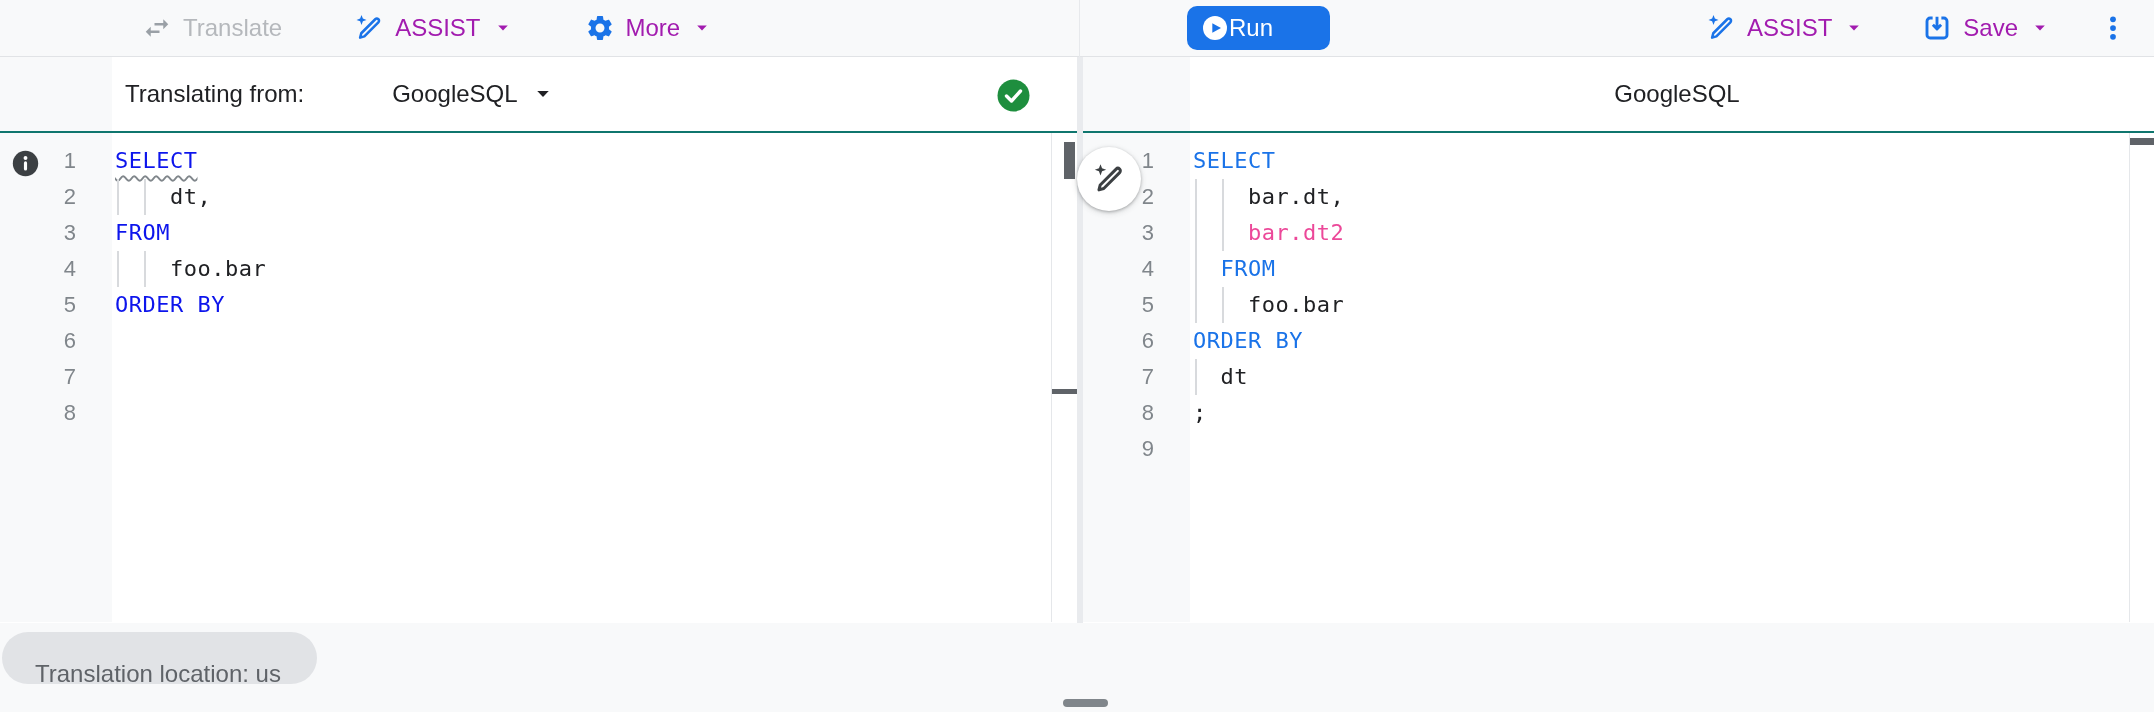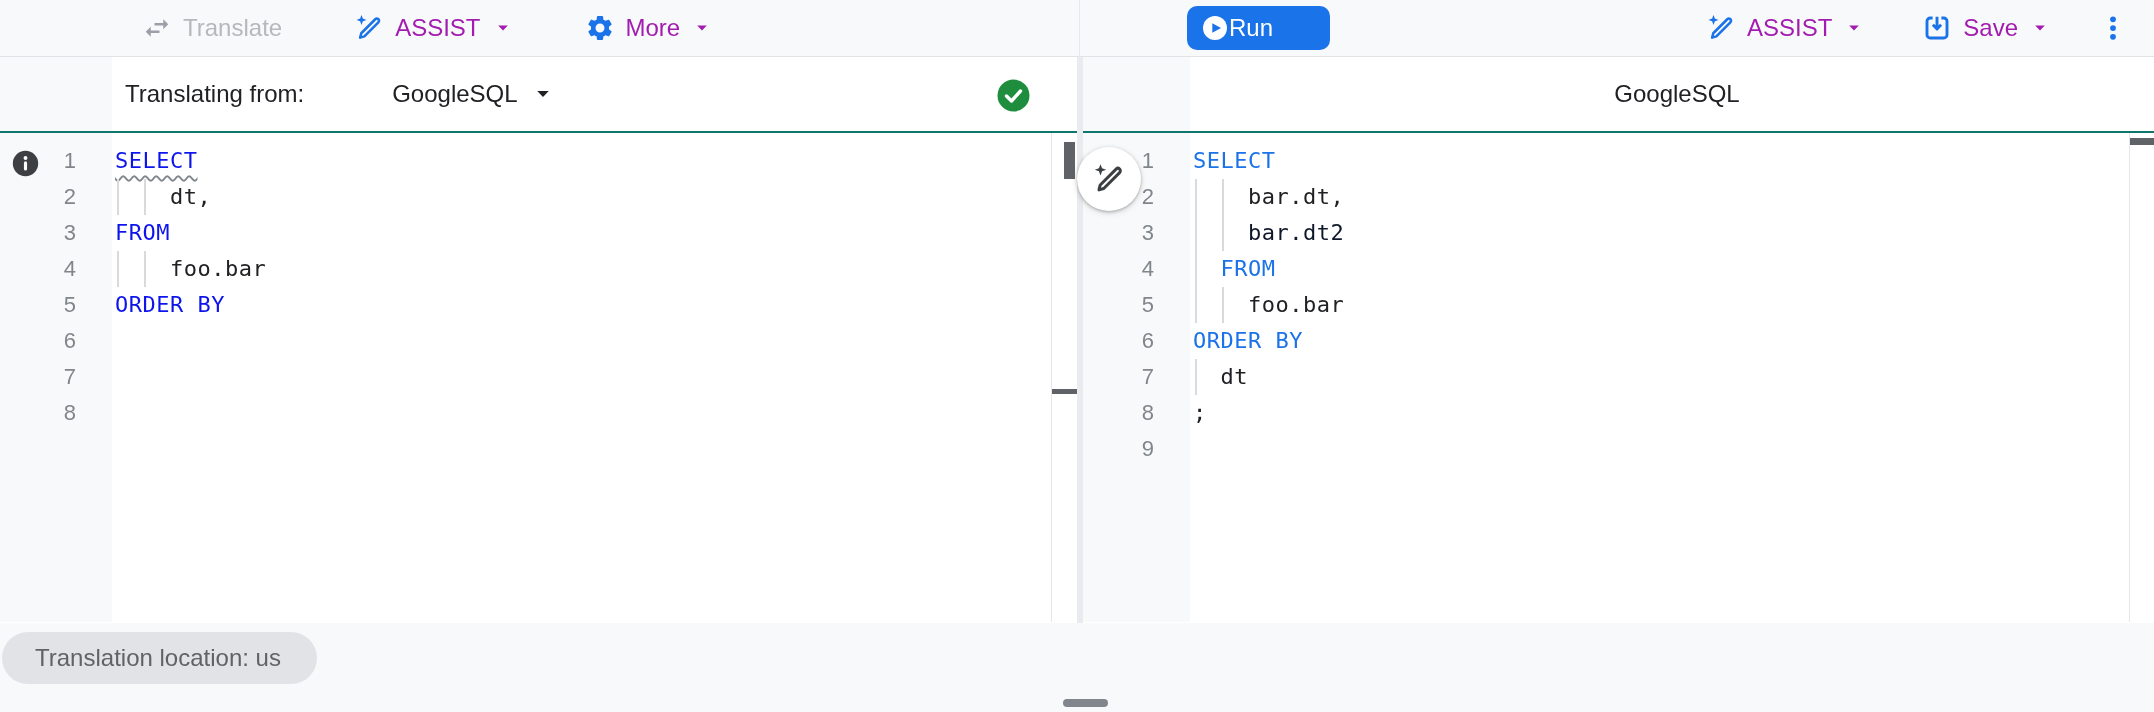--- a/index.html
+++ b/index.html
@@ -63,21 +63,21 @@
   .hdash-right { position:absolute; left:0; top:5px;  width:25px; height:7px; background:#5f6368; }
 
   .info-icon { position:absolute; left:11px; top:16px; }
   .fab { position:absolute; left:-6px; top:14px; width:64px; height:64px; border-radius:50%;
          background:#fff; box-shadow:0 1px 3px rgba(60,64,67,.35), 0 2px 6px rgba(60,64,67,.18);
          display:flex; align-items:center; justify-content:center; cursor:pointer; z-index:5; color:#3c4043; }
 
   
   .footer { position:absolute; left:0; top:623px; width:2154px; height:89px; background:#f8f9fa; }
   .chip { position:absolute; left:2px; top:9px; height:52px; border-radius:26px;
-          background:#e1e3e6; color:#5f6368; font-size:24px; line-height:52px; padding:0 36px 0 33px; }
+          background:#e1e3e6; color:#5f6368; font-size:24px; line-height:52px; padding:16px 36px 0 33px; }
   .grip { position:absolute; left:1063px; top:76px; width:45px; height:8px; border-radius:4px; background:#80868b; cursor:grab; }
 
   svg { display:block; }
 </style>
 </head>
 <body>
 
 <div id="app">
 
   <div class="toolbar">
@@ -255,21 +255,21 @@
           <div class="ln">4</div>
           <div class="ln">5</div>
           <div class="ln">6</div>
           <div class="ln">7</div>
           <div class="ln">8</div>
           <div class="ln">9</div>
         </div>
       <div class="code" id="code-right">
           <div class="cl"><span style="color: rgb(26, 115, 232);">SELECT</span></div>
           <div class="cl"><i class="g" style="left: 2px;"></i><i class="g" style="left: 29px;"></i><span style="color: rgb(32, 33, 36);">    bar.dt,</span></div>
-          <div class="cl"><i class="g" style="left: 2px;"></i><i class="g" style="left: 29px;"></i><span style="color: #0f172a;">    bar.dt2</span></div>
+          <div class="cl"><i class="g" style="left: 2px;"></i><i class="g" style="left: 29px;"></i><span style="color: #ec4899;">    bar.dt2</span></div>
           <div class="cl"><i class="g" style="left: 2px;"></i><span style="color: rgb(32, 33, 36);">  </span><span style="color: rgb(26, 115, 232);">FROM</span></div>
           <div class="cl"><i class="g" style="left: 2px;"></i><i class="g" style="left: 29px;"></i><span style="color: rgb(32, 33, 36);">    foo.bar</span></div>
           <div class="cl"><span style="color: rgb(26, 115, 232);">ORDER BY</span></div>
           <div class="cl"><i class="g" style="left: 2px;"></i><span style="color: rgb(32, 33, 36); text-align: right;">  dt</span></div>
           <div class="cl"><span style="color: rgb(32, 33, 36);">;</span></div>
           <div class="cl"></div>
         </div>
       <div class="scrollzone">
         <div class="hdash-right"></div>
       </div>

